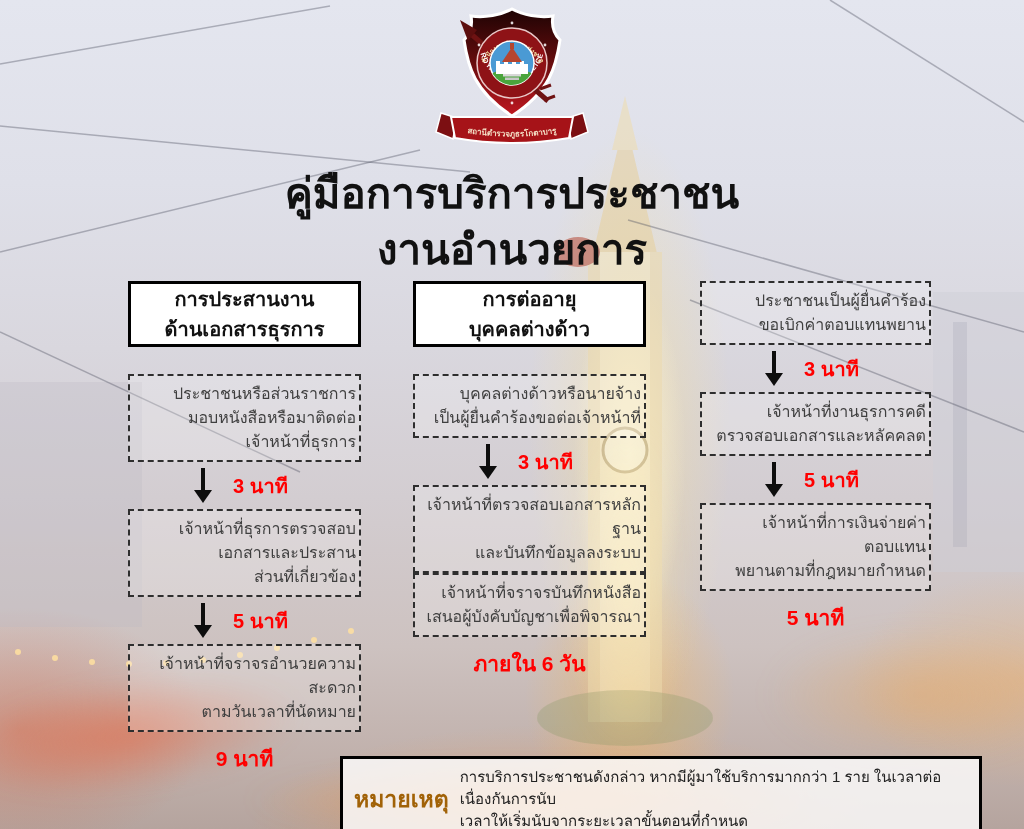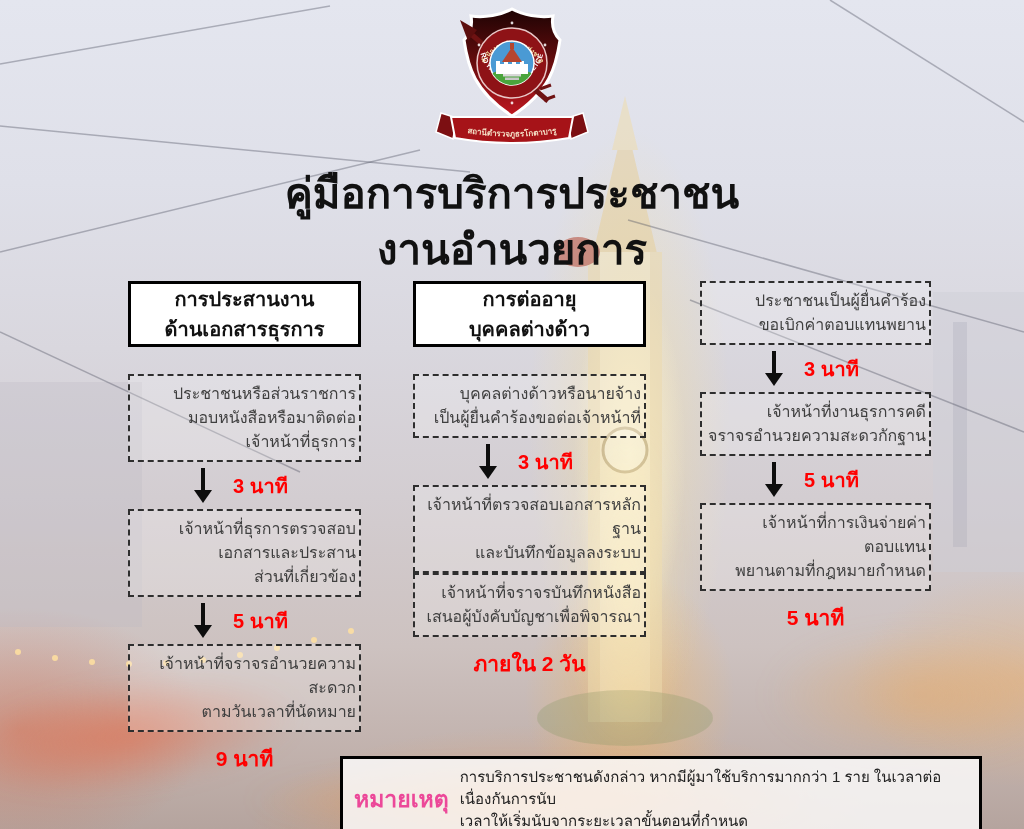--- a/index.html
+++ b/index.html
@@ -62,21 +62,21 @@
     border-left:9px solid transparent;border-right:9px solid transparent;border-top:13px solid #0d0d0d;}
   .duration{color:var(--accent_red,#ff0000);font-weight:bold;font-size:20px;}
   .total{margin-top:10px;text-align:center;color:var(--accent_red,#ff0000);font-weight:bold;font-size:21px;}
 
   
   .note{
     position:absolute;left:340px;top:756px;width:642px;box-sizing:border-box;
     border:3px solid var(--border_black,#000);background:rgba(252,252,253,0.82);
     display:flex;align-items:center;gap:11px;padding:7px 11px;min-height:66px;
   }
-  .note-label{font-weight:bold;font-size:23px;color:#ec4899;flex:0 0 auto;text-align:center;}
+  .note-label{font-weight:bold;font-size:23px;color:#a16207;flex:0 0 auto;text-align:center;}
   .note-text{font-size:15px;line-height:1.45;color:#222;}
 </style>
 </head>
 <body>
 
 <div class="poster">
 
   <div class="bg">
     <svg class="bg-svg" viewBox="0 0 1024 829" preserveAspectRatio="none">
 
@@ -227,32 +227,32 @@
     <div class="flow-box" data-bind-lines="columns.1.steps.0.lines">บุคคลต่างด้าวหรือนายจ้าง
 เป็นผู้ยื่นคำร้องขอต่อเจ้าหน้าที่</div>
     <div class="arrow-row">
       <span class="down-arrow"></span>
       <span class="duration" data-bind="columns.1.durations.0">3 นาที</span>
     </div>
     <div class="flow-box" data-bind-lines="columns.1.steps.1.lines">เจ้าหน้าที่ตรวจสอบเอกสารหลักฐาน
 และบันทึกข้อมูลลงระบบ</div>
     <div class="flow-box" data-bind-lines="columns.1.steps.2.lines">เจ้าหน้าที่จราจรบันทึกหนังสือ
 เสนอผู้บังคับบัญชาเพื่อพิจารณา</div>
-    <div class="total" data-bind="columns.1.total_label">ภายใน 2 วัน</div>
+    <div class="total" data-bind="columns.1.total_label">ภายใน 6 วัน</div>
   </section>
 
   <section class="col col-3">
     <div class="flow-box" data-bind-lines="columns.2.steps.0.lines">ประชาชนเป็นผู้ยื่นคำร้อง
 ขอเบิกค่าตอบแทนพยาน</div>
     <div class="arrow-row">
       <span class="down-arrow"></span>
       <span class="duration" data-bind="columns.2.durations.0">3 นาที</span>
     </div>
     <div class="flow-box" data-bind-lines="columns.2.steps.1.lines">เจ้าหน้าที่งานธุรการคดี
-จราจรอำนวยความสะดวกักฐาน</div>
+ตรวจสอบเอกสารและหลัคคลต</div>
     <div class="arrow-row">
       <span class="down-arrow"></span>
       <span class="duration" data-bind="columns.2.durations.1">5 นาที</span>
     </div>
     <div class="flow-box" data-bind-lines="columns.2.steps.2.lines">เจ้าหน้าที่การเงินจ่ายค่าตอบแทน
 พยานตามที่กฎหมายกำหนด</div>
     <div class="total" data-bind="columns.2.total_label">5 นาที</div>
   </section>
 
   <aside class="note">

